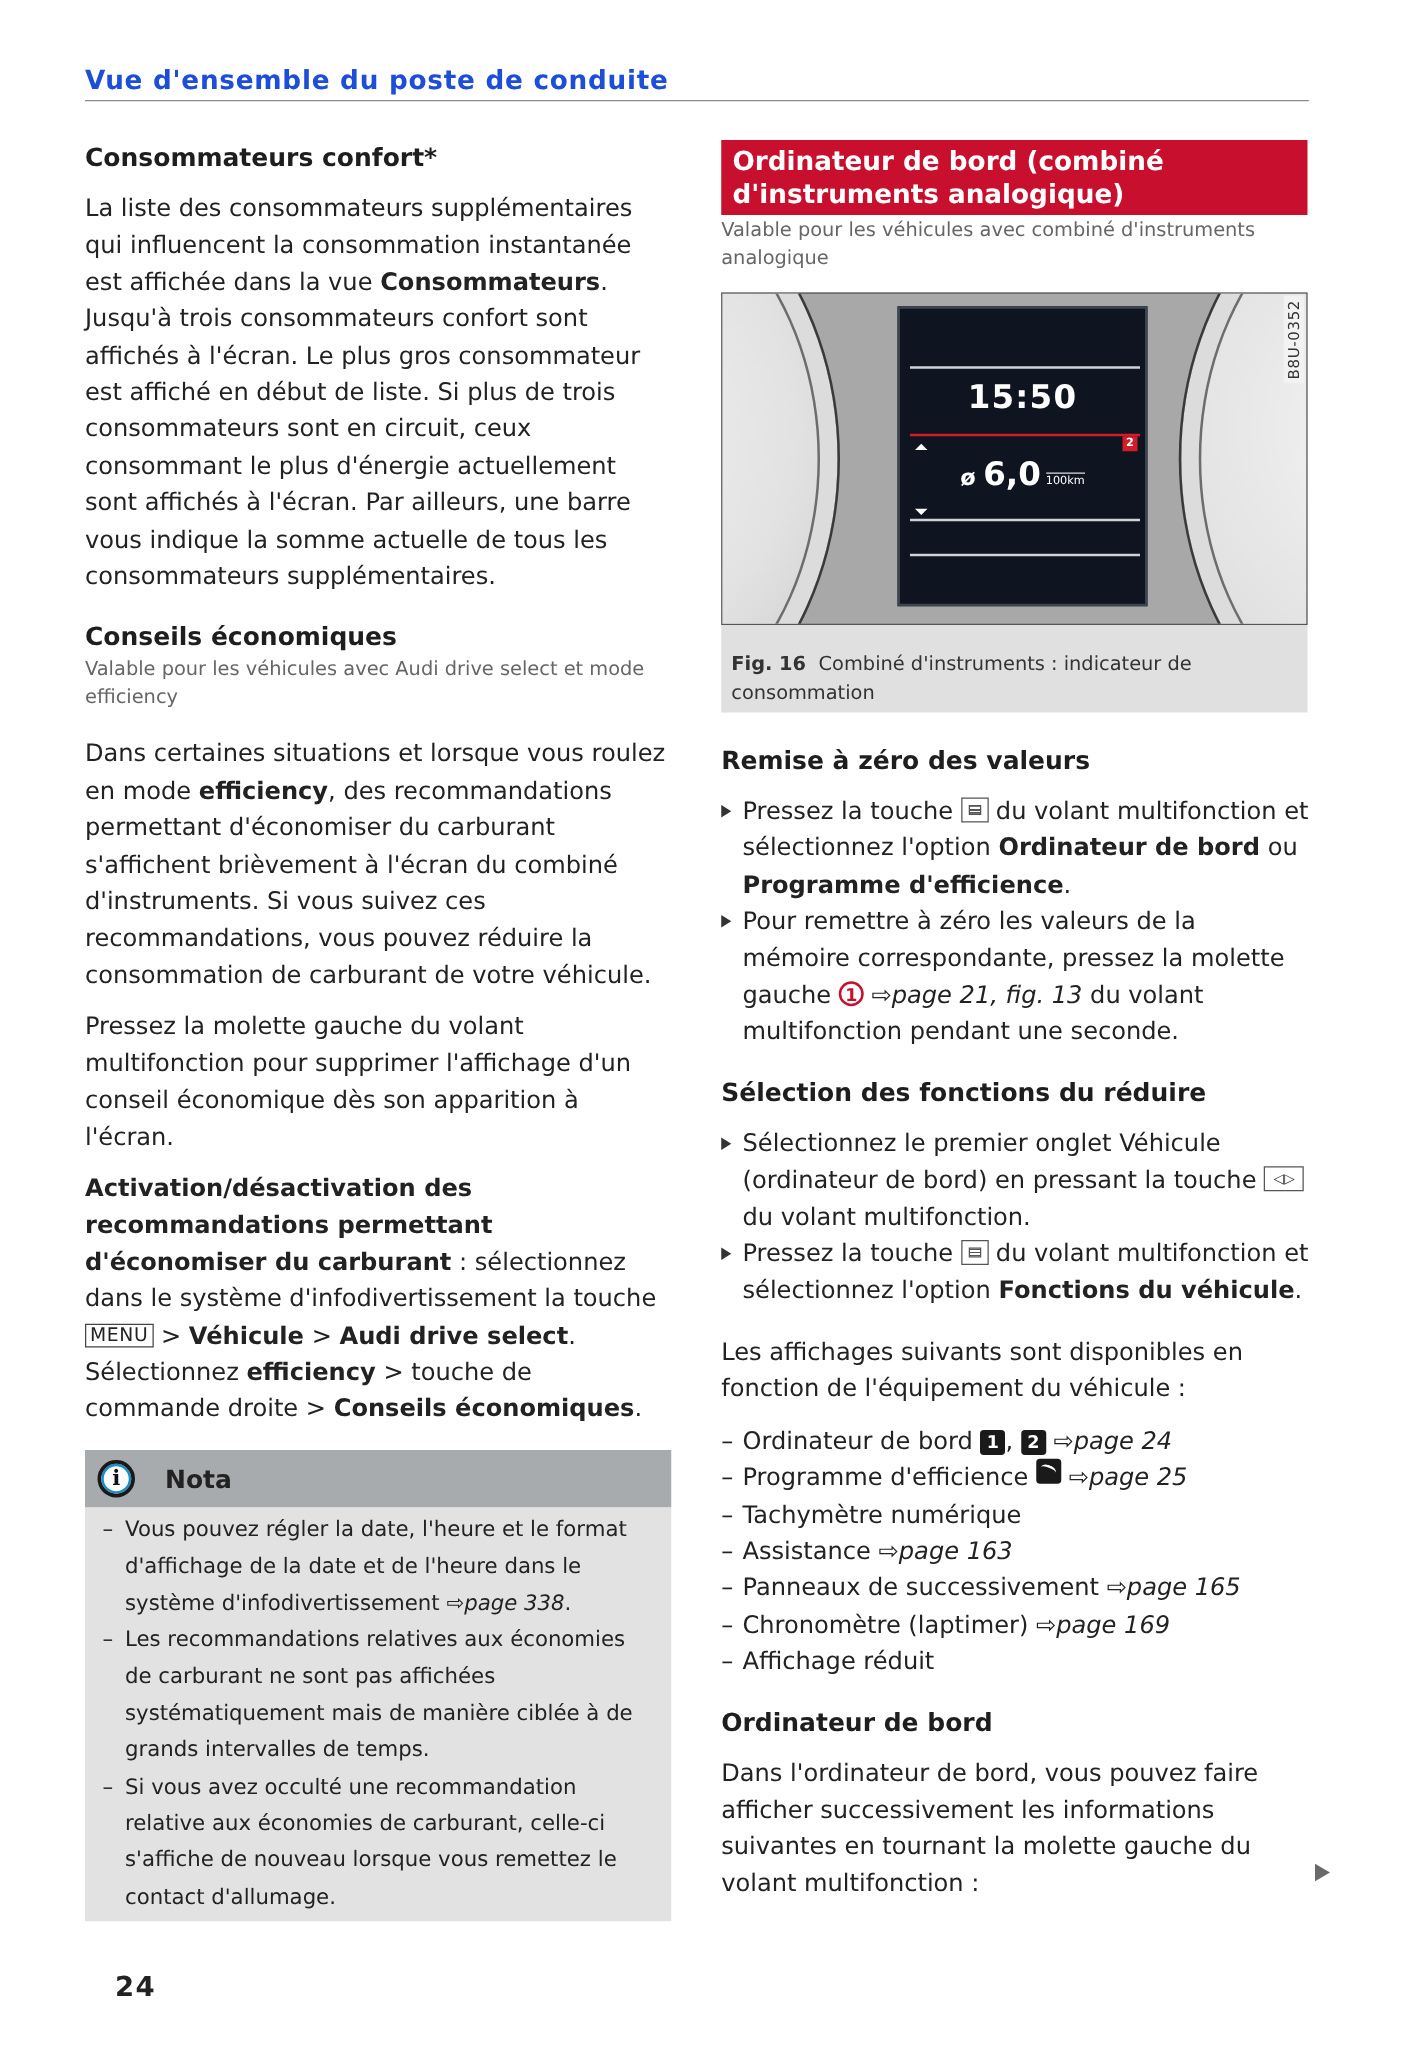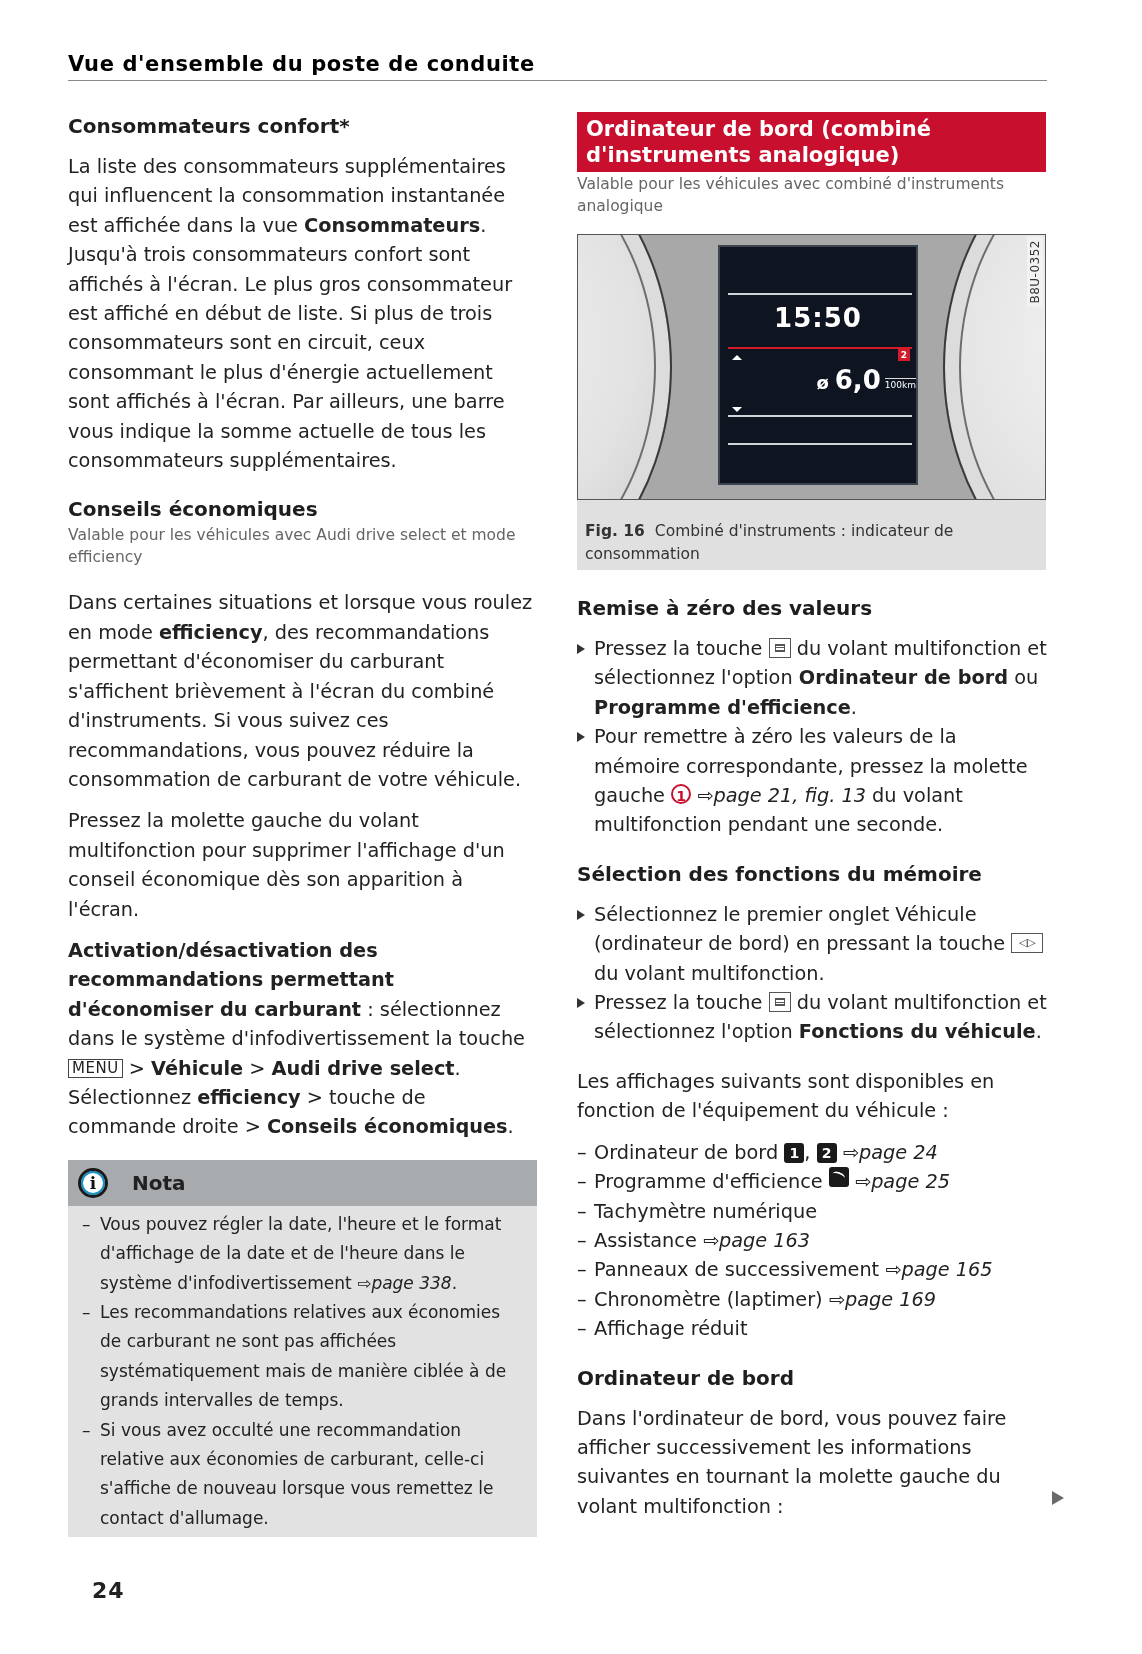--- a/index.html
+++ b/index.html
@@ -4,21 +4,21 @@
   <style>
     html, body { margin: 0; padding: 0; }
     body {
       width: 1142px; height: 1654px; background: #ffffff; position: relative;
       font-family: "DejaVu Sans", sans-serif; color: #222222; overflow: hidden;
     }
     .hdr {
       position: absolute; left: 68px; top: 52px; width: 979px;
       border-bottom: 1px solid #8a8a8a; padding-bottom: 4px;
     }
-    .hdr-title { font-size: 21px; font-weight: bold; letter-spacing: 0.6px; color: #000000; }
+    .hdr-title { font-size: 21px; font-weight: bold; letter-spacing: 0.6px; color: #1d4ed8; }
     .col { position: absolute; top: 112px; width: 470px; }
     .col.left { left: 68px; }
     .col.right { left: 577px; }
     p, .li { font-size: 19.3px; line-height: 29.4px; margin: 0; }
     h2 { font-size: 20px; font-weight: bold; margin: 0; line-height: 28px; color: #1e1e1e; }
     .sub { font-size: 15.5px; color: #666666; line-height: 21.5px; margin: 2px 0 0 0; }
     b { font-weight: bold; }
     i { font-style: italic; }
     .key {
       display: inline-block; border: 1px solid #444; font-size: 15px; line-height: 17px;
@@ -62,21 +62,21 @@
       background: radial-gradient(circle at 45% 45%, #f6f6f6 0%, #e2e2e2 55%, #cfcfcf 80%, #bdbdbd 100%);
       box-shadow: inset 0 0 0 14px #dcdcdc, inset 0 0 0 16px #6d6d6d; }
     .gauge.lft { left: -330px; top: -120px; width: 420px; height: 500px; }
     .gauge.rgt { left: 365px; top: -120px; width: 420px; height: 500px; }
     .display { position: absolute; left: 140px; top: 10px; width: 200px; height: 240px;
       background: #0e1420; border: 2px solid #3c4452; box-sizing: border-box; }
     .dline { position: absolute; left: 8px; right: 4px; height: 2px; background: #cfd3d8; }
     .dline.red { background: #d21c2a; height: 2px; }
     .clock { position: absolute; left: 0; right: 0; top: 56px; text-align: center;
       color: #ffffff; font-size: 26px; font-weight: bold; letter-spacing: 1px; }
-    .cons { position: absolute; left: 0; right: 0; top: 118px; text-align: right; color: #ffffff; }
+    .cons { position: absolute; left: 0; right: 0; top: 118px; text-align: center; color: #ffffff; }
     .cons .phi { font-size: 18px; font-weight: bold; margin-right: 6px; }
     .cons .val { font-size: 26px; font-weight: bold; }
     .cons .unit { font-size: 9px; border-top: 1px solid #ddd; display: inline-block; padding-top: 1px; margin-left: 4px; vertical-align: 1px; }
     .rbadge { position: absolute; right: 6px; top: 102px; width: 12px; height: 12px; background: #d21c2a;
       color: #fff; font-size: 9px; font-weight: bold; text-align: center; line-height: 12px; }
     .arrow-up { position: absolute; left: 12px; top: 108px; width: 0; height: 0;
       border-left: 5px solid transparent; border-right: 5px solid transparent; border-bottom: 5px solid #fff; }
     .arrow-dn { position: absolute; left: 12px; top: 160px; width: 0; height: 0;
       border-left: 5px solid transparent; border-right: 5px solid transparent; border-top: 5px solid #fff; }
     .figcode { position: absolute; right: 2px; top: 2px; background: #f2f2f2; color: #333;
@@ -160,21 +160,21 @@
   </div>
   <div class="caption"><b>Fig. 16</b><span>Combiné d'instruments : indicateur de consommation</span></div>
 
   <div class="gap-l"></div>
   <h2>Remise à zéro des valeurs</h2>
   <div class="gap-s"></div>
   <div class="li bl"><span class="tri"></span><span>Pressez la touche </span><span class="kicon"><span class="lines"></span></span><span> du volant multifonction et sélectionnez l'option </span><b>Ordinateur de bord</b><span> ou </span><b>Programme d'efficience</b><span>.</span></div>
   <div class="li bl"><span class="tri"></span><span>Pour remettre à zéro les valeurs de la mémoire correspondante, pressez la molette gauche </span><span class="circnum">1</span> <span>⇨</span><i>page 21, fig. 13</i><span> du volant multifonction pendant une seconde.</span></div>
 
   <div class="gap-m"></div>
-  <h2>Sélection des fonctions du mémoire</h2>
+  <h2>Sélection des fonctions du réduire</h2>
   <div class="gap-s"></div>
   <div class="li bl"><span class="tri"></span><span>Sélectionnez le premier onglet Véhicule (ordinateur de bord) en pressant la touche </span><span class="kicon" style="width:32px"><span class="arr">◁▷</span></span><span> du volant multifonction.</span></div>
   <div class="li bl"><span class="tri"></span><span>Pressez la touche </span><span class="kicon"><span class="lines"></span></span><span> du volant multifonction et sélectionnez l'option </span><b>Fonctions du véhicule</b><span>.</span></div>
 
   <div class="gap-m"></div>
   <p>Les affichages suivants sont disponibles en fonction de l'équipement du véhicule :</p>
   <div class="gap-s"></div>
   <div>
     <div class="li dash"><span>Ordinateur de bord</span> <span class="badge">1</span>, <span class="badge">2</span> <span>⇨</span><i>page 24</i></div>
     <div class="li dash"><span>Programme d'efficience</span> <span class="effic-icon"></span> <span>⇨</span><i>page 25</i></div>

